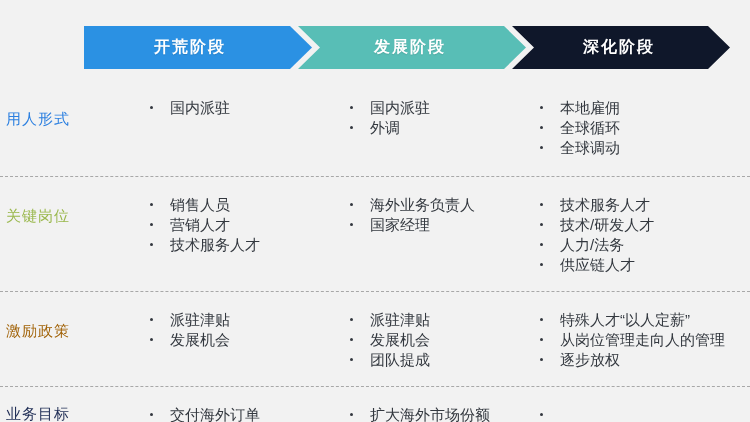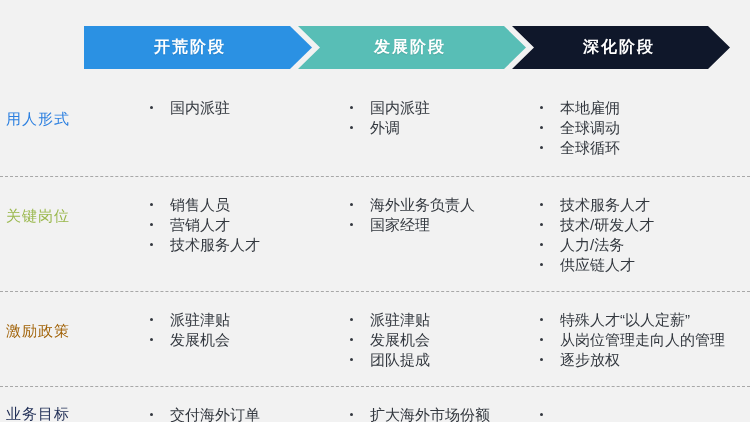--- a/index.html
+++ b/index.html
@@ -177,22 +177,22 @@
         </div>
         <div class="cell cell-1">
           <ul class="bullets">
             <li><span class="dot"></span><span>国内派驻</span></li>
             <li><span class="dot"></span><span>外调</span></li>
           </ul>
         </div>
         <div class="cell cell-2">
           <ul class="bullets">
             <li><span class="dot"></span><span>本地雇佣</span></li>
+            <li><span class="dot"></span><span>全球循环</span></li>
             <li><span class="dot"></span><span>全球调动</span></li>
-            <li><span class="dot"></span><span>全球循环</span></li>
           </ul>
         </div>
       </div>
     </div>
 
     <div class="row row-1">
       <div class="row-label">关键岗位</div>
       <div class="cells">
         <div class="cell cell-0">
           <ul class="bullets">

